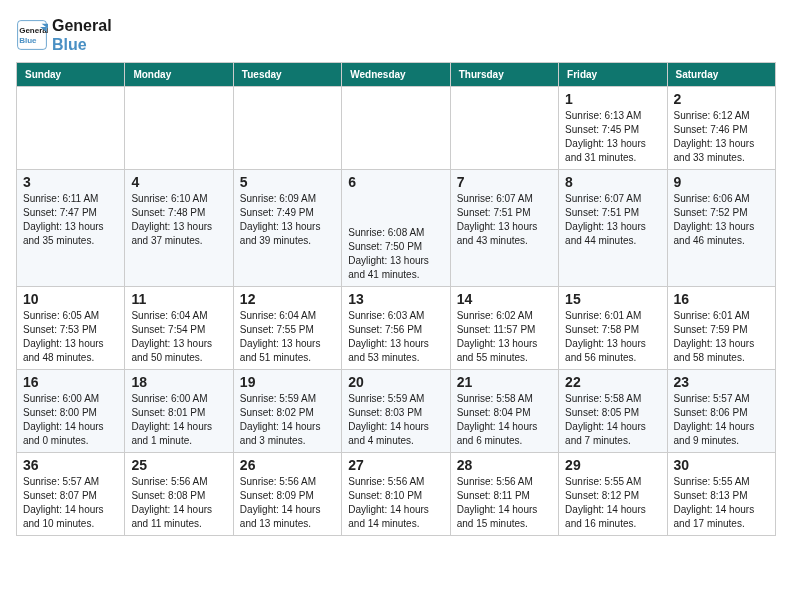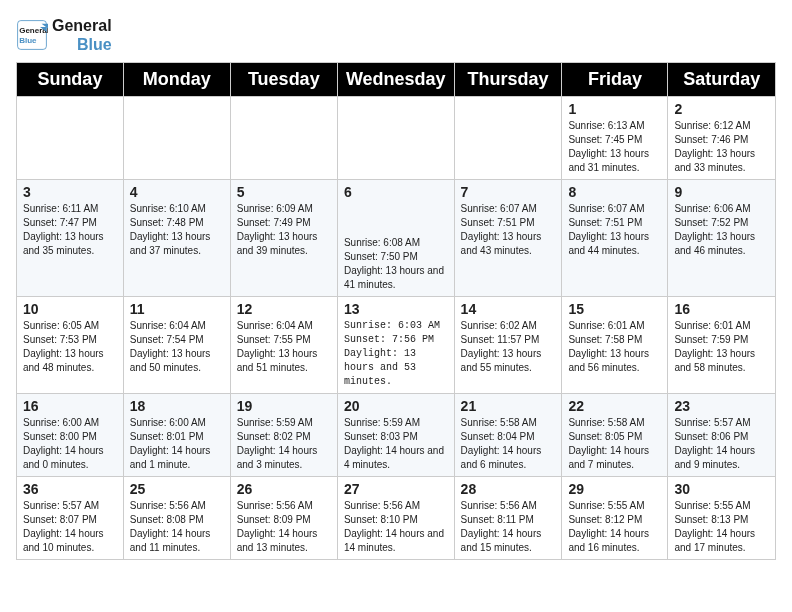--- a/index.html
+++ b/index.html
@@ -13,21 +13,20 @@
     .header {
       display: flex;
       align-items: flex-start;
       justify-content: space-between;
       margin-bottom: 8px;
     }
     .logo {
       display: flex;
       align-items: center;
       gap: 4px;
-      text-align: right;
     }
     .logo-text {
       font-size: 16px;
       font-weight: bold;
       color: #1a1a1a;
       line-height: 1.2;
     }
     .logo-text span {
       color: #4a90c4;
     }
@@ -46,26 +45,26 @@
     .subtitle {
       font-size: 15px;
       color: #333;
       font-weight: bold;
     }
     .calendar {
       width: 100%;
       border-collapse: collapse;
     }
     .calendar th {
-      background: #000000;
+      background: #0f766e;
       color: #fff;
-      font-size: 18px;
+      font-size: 10px;
       font-weight: bold;
       padding: 6px 8px;
-      text-align: center;
+      text-align: left;
       border: 1px solid #ccc;
     }
     .calendar td {
       border: 1px solid #ccc;
       vertical-align: top;
       padding: 4px 6px;
       font-size: 11px;
       color: #222;
       width: calc(100% / 7);
       min-height: 80px;
@@ -203,21 +202,21 @@
 Daylight: 13 hours and 50 minutes.</div>
         </td>
         <td>
           <span class="day-num">12</span>
           <div class="day-info" style="white-space: pre-line;">Sunrise: 6:04 AM
 Sunset: 7:55 PM
 Daylight: 13 hours and 51 minutes.</div>
         </td>
         <td>
           <span class="day-num">13</span>
-          <div class="day-info" style="white-space: pre-line; font-family: Liberation Mono, monospace;">Sunrise: 6:03 AM
+          <div class="day-info" style="white-space: pre-line;">Sunrise: 6:03 AM
 Sunset: 7:56 PM
 Daylight: 13 hours and 53 minutes.</div>
         </td>
         <td>
           <span class="day-num">14</span>
           <div class="day-info" style="white-space: pre-line;">Sunrise: 6:02 AM
 Sunset: 11:57 PM
 Daylight: 13 hours and 55 minutes.</div>
         </td>
         <td>

